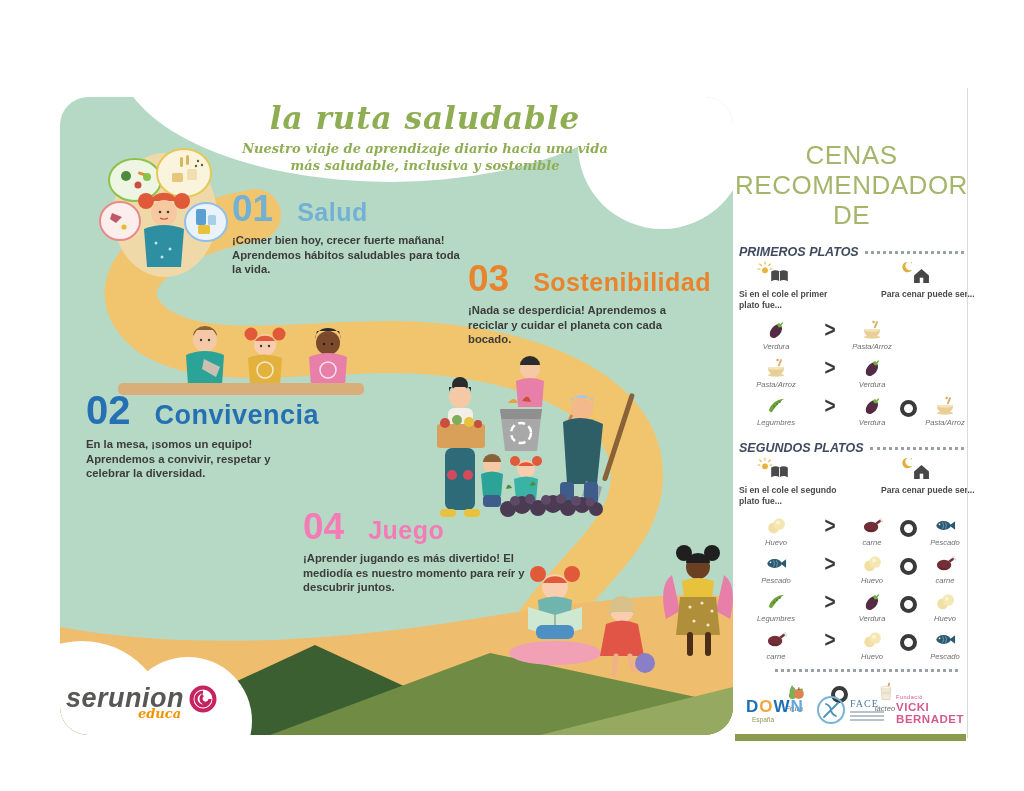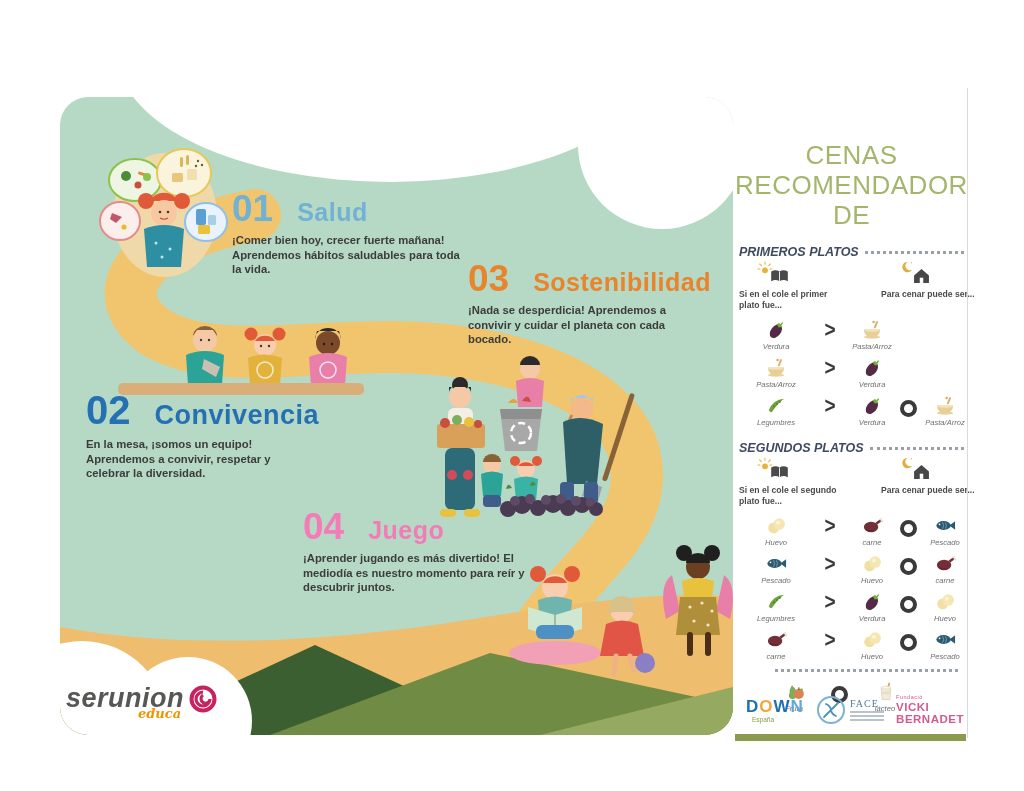--- a/index.html
+++ b/index.html
@@ -364,41 +364,48 @@
         <circle cx="630" cy="510" r="1.6"></circle>
           <circle cx="642" cy="506" r="1.6"></circle>
           <circle cx="652" cy="514" r="1.6"></circle>
         <circle cx="634" cy="524" r="1.6"></circle>
           <circle cx="648" cy="528" r="1.6"></circle>
       </g>
       <path d="M630,538 l0,18 M648,538 l0,18" stroke="#4a2e18" stroke-width="6" stroke-linecap="round"></path>
     </g>
   </svg>
 
+  <div class="title-block">
+    <div class="poster-title">la ruta saludable</div>
+    <div class="poster-subtitle">
+      <span>Nuestro viaje de aprendizaje diario hacia una vida</span>
+      <span>más saludable, inclusiva y sostenible</span>
+    </div>
+  </div>
 
   <div class="step step-1">
     <div class="head">
       <span class="num" style="color: rgb(114, 177, 211);">01</span>
       <span class="name" style="color: rgb(114, 177, 211);">Salud</span>
     </div>
     <div class="desc">¡Comer bien hoy, crecer fuerte mañana! Aprendemos hábitos saludables para toda la vida.</div>
   </div>
   <div class="step step-2">
     <div class="head">
       <span class="num" style="color: rgb(36, 112, 179);">02</span>
       <span class="name" style="color: rgb(36, 112, 179);">Convivencia</span>
     </div>
     <div class="desc">En la mesa, ¡somos un equipo! Aprendemos a convivir, respetar y celebrar la diversidad.</div>
   </div>
   <div class="step step-3">
     <div class="head">
       <span class="num" style="color: rgb(232, 132, 44);">03</span>
       <span class="name" style="color: rgb(232, 132, 44);">Sostenibilidad</span>
     </div>
-    <div class="desc">¡Nada se desperdicia! Aprendemos a convivir y cuidar el planeta con cada bocado.</div>
+    <div class="desc">¡Nada se desperdicia! Aprendemos a reciclar y cuidar el planeta con cada bocado.</div>
   </div>
   <div class="step step-4">
     <div class="head">
       <span class="num" style="color: rgb(243, 124, 182);">04</span>
       <span class="name" style="color: rgb(243, 124, 182);">Juego</span>
     </div>
     <div class="desc">¡Aprender jugando es más divertido! El mediodía es nuestro momento para reír y descubrir juntos.</div>
   </div>
 
   <div class="serunion">

